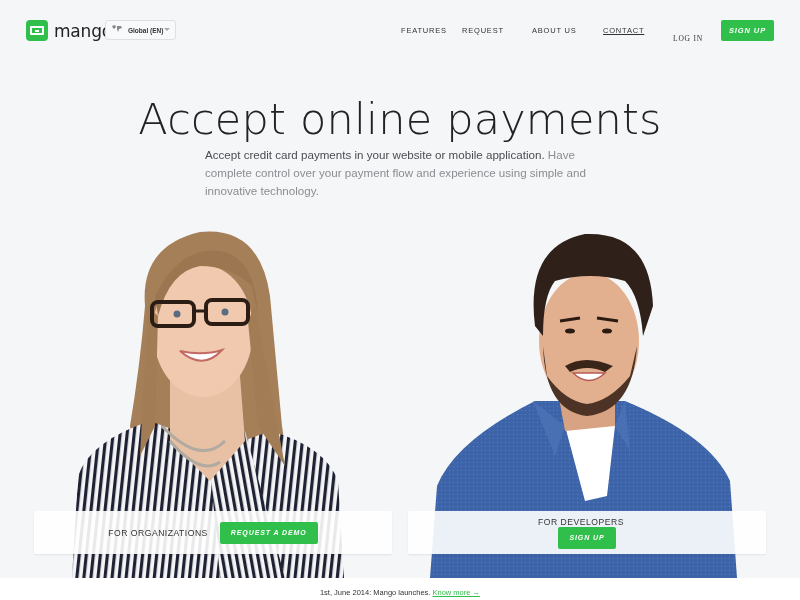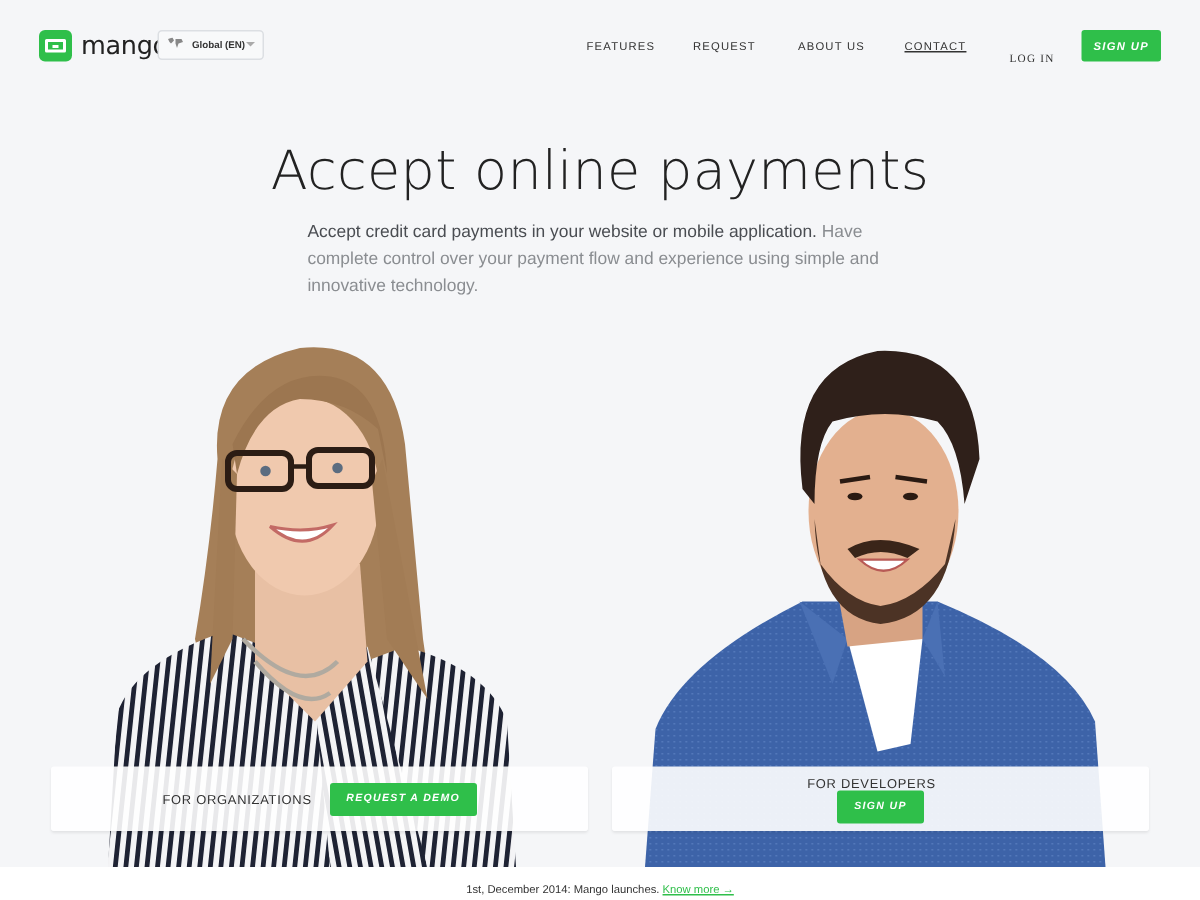--- a/index.html
+++ b/index.html
@@ -48,21 +48,21 @@
     .btn-green {
       background: #2fbf4a; color: #fff; border-radius: 2px; text-align: center;
       font-size: 7.5px; letter-spacing: 0.9px; font-weight: bold; cursor: pointer; font-style: italic;
     }
     .nav-signup {
       position: absolute; left: 721px; top: 20px; width: 53px; height: 21px; line-height: 21px;
     }
     
     .hero-title {
       position: absolute; left: 0; top: 94px; width: 800px; text-align: center;
-      font-size: 36px; font-weight: normal; color: #222; letter-spacing: 0.2px;
+      font-size: 43px; font-weight: normal; color: #222; letter-spacing: 0.2px;
       font-family: "DejaVu Sans", sans-serif; font-weight: 200;
     }
     .hero-sub {
       position: absolute; left: 205px; top: 146px; width: 390px; text-align: left;
       font-size: 11.6px; line-height: 18px; color: #8a8d91;
     }
     .hero-sub .strong { color: #4a4d52; }
     
     .photo { position: absolute; overflow: hidden; }
     .photo-woman { left: 70px; top: 226px; width: 276px; height: 352px; }
@@ -98,21 +98,21 @@
   <div class="lang-select">
     <span class="globe">
       <svg width="10" height="8" viewBox="0 0 10 8">
           <path d="M0 1 L3 0 L4 2 L2 4 L1 3 Z M5 1 L9 1 L10 3 L7 4 L6 7 L5 4 Z" fill="#888"></path>
         </svg>
     </span>
     <span class="label">Global (EN)</span>
     <span class="caret"></span>
   </div>
 
-  <div class="nav-item" style="left:391px; top:20px;">FEATURES</div>
+  <div class="nav-item" style="left:401px; top:20px;">FEATURES</div>
   <div class="nav-item" style="left:462px; top:20px;">REQUEST</div>
   <div class="nav-item" style="left:532px; top:20px;">ABOUT US</div>
   <div class="nav-item" style="left:603px; top:20px;text-decoration:underline;">CONTACT</div>
   <div class="nav-item" style="left:673px; top:28px;font-family:Liberation Serif, serif;">LOG IN</div>
   <div class="btn-green nav-signup">SIGN UP</div>
 </div>
 
 <h1 class="hero-title">Accept online payments</h1>
 <p class="hero-sub"><span class="strong">Accept credit card payments in your website or mobile application.</span><span> Have complete control over your payment flow and experience using simple and innovative technology.</span></p>
 
@@ -192,14 +192,14 @@
 <div class="card card-org">
   <span class="card-label">FOR ORGANIZATIONS</span>
   <div class="btn-green">REQUEST A DEMO</div>
 </div>
 <div class="card card-dev">
   <span class="card-label">FOR DEVELOPERS</span>
   <div class="btn-green">SIGN UP</div>
 </div>
 
 <div class="footer">
-  <span>1st, December 2014: Mango launches. </span><span class="link">Know more →</span>
+  <span>1st, June 2014: Mango launches. </span><span class="link">Know more →</span>
 </div>
 
 </body></html>

